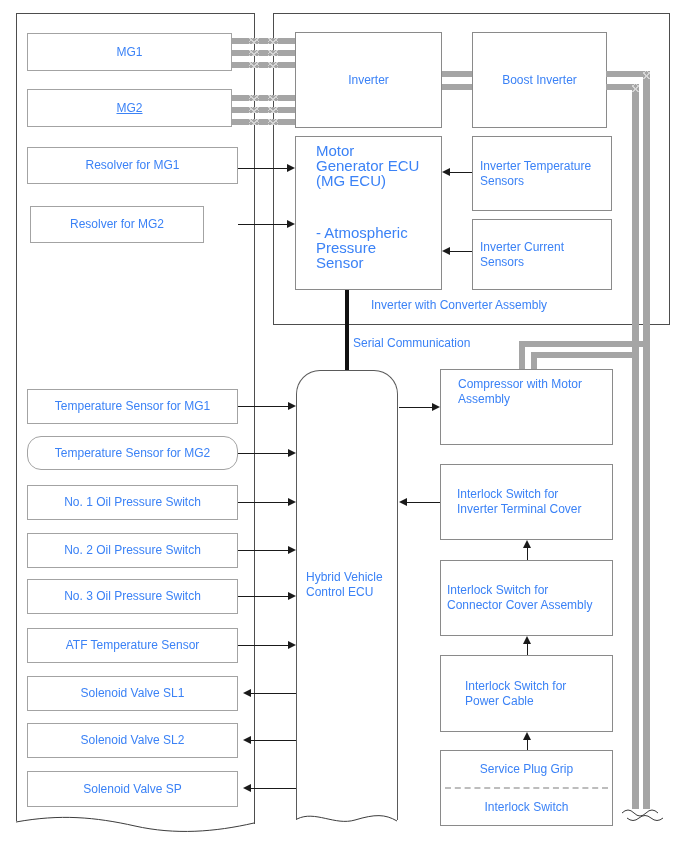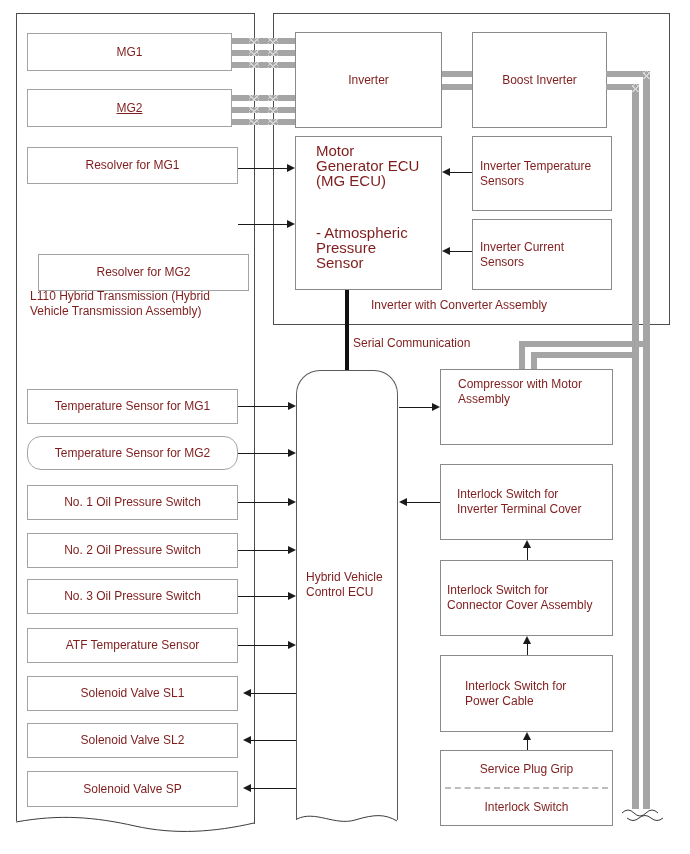--- a/index.html
+++ b/index.html
@@ -1,17 +1,17 @@
 <!DOCTYPE html>
 <html><head>
 <meta charset="utf-8">
 <style>
   html,body{margin:0;padding:0;background:#fff;}
   #canvas{position:relative;width:690px;height:854px;background:#fff;overflow:hidden;
-          font-family:"Liberation Sans",sans-serif;color:#7f1d1d;}
+          font-family:"Liberation Sans",sans-serif;color:#3b82f6;}
   
   .box{position:absolute;background:#fff;border:1px solid #8a8a8a;box-sizing:border-box;
        display:flex;align-items:center;justify-content:center;text-align:center;
        font-size:12px;line-height:15px;z-index:2;}
   .box.left{border-color:#a3a3a3;}
   .box.la{justify-content:flex-start;text-align:left;}
   .hl{position:absolute;height:1px;background:#4d4d4d;z-index:1;}
   .vl{position:absolute;width:1px;background:#4d4d4d;z-index:1;}
   .frame{position:absolute;border:1px solid #4d4d4d;box-sizing:border-box;background:transparent;z-index:1;}
   .bar{position:absolute;background:#a5a5a5;z-index:3;}
@@ -53,21 +53,21 @@
 
   <div class="box left" style="left:27px;top:33px;width:205px;height:38px;">
       <span>MG1</span>
     </div>
   <div class="box left" style="left:27px;top:89px;width:205px;height:38px;text-decoration:underline;">
       <span>MG2</span>
     </div>
   <div class="box left" style="left:27px;top:147px;width:211px;height:37px;">
       <span>Resolver for MG1</span>
     </div>
-  <div class="box left" style="left:38px;top:206px;width:211px;height:37px;margin-top:48px;">
+  <div class="box left" style="left:30px;top:206px;width:174px;height:37px;">
       <span>Resolver for MG2</span>
     </div>
   <div class="box left" style="left:27px;top:389px;width:211px;height:35px;">
       <span>Temperature Sensor for MG1</span>
     </div>
   <div class="box left" style="left:27px;top:436px;width:211px;height:34px;border-radius:14px;">
       <span>Temperature Sensor for MG2</span>
     </div>
   <div class="box left" style="left:27px;top:485px;width:211px;height:35px;">
       <span>No. 1 Oil Pressure Switch</span>
@@ -84,21 +84,20 @@
   <div class="box left" style="left:27px;top:676px;width:211px;height:35px;">
       <span>Solenoid Valve SL1</span>
     </div>
   <div class="box left" style="left:27px;top:723px;width:211px;height:35px;">
       <span>Solenoid Valve SL2</span>
     </div>
   <div class="box left" style="left:27px;top:771px;width:211px;height:36px;">
       <span>Solenoid Valve SP</span>
     </div>
 
-  <div class="lbl" style="left:30px;top:289px;width:214px;text-align:left;">L110 Hybrid Transmission (Hybrid Vehicle Transmission Assembly)</div>
 
   <div class="box" style="left:295px;top:32px;width:147px;height:96px;">
       <span>Inverter</span>
     </div>
   <div class="box" style="left:295px;top:136px;width:147px;height:154px;"></div>
   <div class="mgtext" style="left:316px;top:143px;width:110px;">Motor Generator ECU (MG ECU)</div>
   <div class="mgtext" style="left:316px;top:225px;width:110px;">- Atmospheric Pressure Sensor</div>
 
   <div class="box" style="left:472px;top:32px;width:135px;height:96px;">
       <span>Boost Inverter</span>

